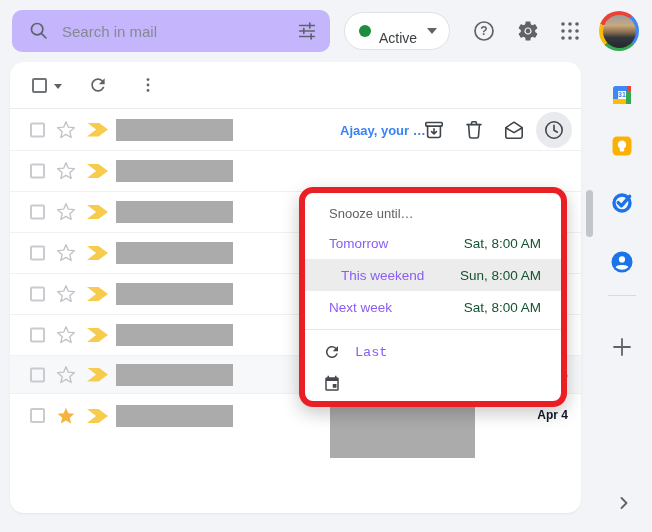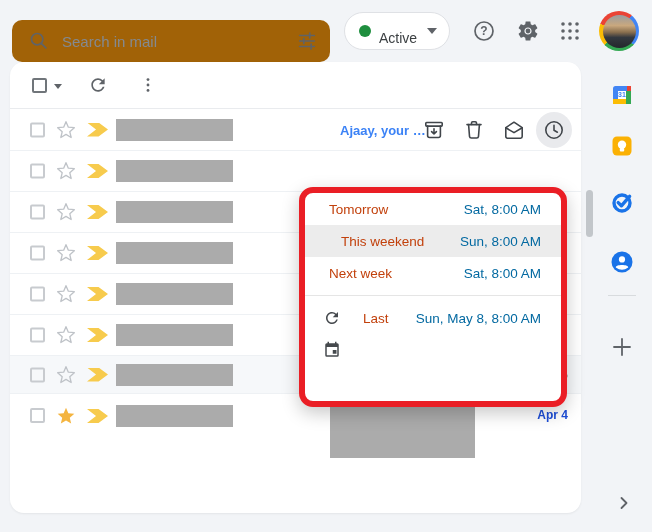--- a/index.html
+++ b/index.html
@@ -1,22 +1,22 @@
 <!DOCTYPE html>
 <html><head>
 <meta charset="utf-8">
 <style>
   * { margin:0; padding:0; box-sizing:border-box; }
   html,body { width:652px; height:532px; }
   body { font-family:"Liberation Sans","DejaVu Sans",sans-serif; background:#f2f4f7; }
   .page { position:relative; width:652px; height:532px; overflow:hidden; background:#f2f4f7; }
 
   
-  .search-bar { position:absolute; left:12px; top:20px; width:318px; height:42px;
-    background:#a16207; border-radius:10px; display:flex; align-items:center; }
+  .search-bar { position:absolute; left:12px; top:10px; width:318px; height:42px;
+    background:#c4b5fd; border-radius:10px; display:flex; align-items:center; }
   .search-bar .mag { position:absolute; left:16px; top:10px; }
   .search-input { position:absolute; left:0; top:0; width:100%; height:100%; background:transparent;
     border:none; outline:none; padding-left:50px; padding-right:44px; font-size:15px; color:#202124;
     font-family:"Liberation Sans","DejaVu Sans",sans-serif; }
   .search-input::placeholder { color:#848a91; }
   .tune { position:absolute; right:12px; top:10px; }
 
   .active-chip { position:absolute; left:344px; top:12px; height:38px; padding:0 12px 0 14px;
     background:#fff; border:1px solid #dfe1e5; border-radius:19px; display:flex; align-items:center; gap:8px; }
   .active-dot { width:12px; height:12px; border-radius:50%; }
@@ -60,35 +60,35 @@
   .hover-subject { position:absolute; left:330px; top:50%; transform:translateY(-50%); font-size:13px;
     font-weight:700; color:#3b82f6; white-space:nowrap; }
   .act-icon { position:absolute; top:50%; transform:translateY(-50%); width:24px; height:24px; cursor:pointer; }
   .hover-circle { position:absolute; left:526px; top:3px; width:36px; height:36px; border-radius:50%; background:#e9eaed; }
   
   .tall .cbx { top:14px; transform:none; }
   .tall .star { top:12px; transform:none; }
   .tall .marker { top:15px; transform:none; }
   .tall .bar.sender { top:11px; transform:none; }
   .tall .bigblock { position:absolute; left:320px; top:10px; width:145px; height:54px; background:#ababab; }
-  .tall .row-date { top:14px; transform:none; font-weight:700; color:#1d4ed8; }
+  .tall .row-date { top:14px; transform:none; font-weight:700; color:#0f172a; }
 
   
   .snooze-frame { position:absolute; left:299px; top:187px; width:268px; height:220px; z-index:50;
     border:6px solid #ea1e25; border-radius:14px; background:#fff;
     box-shadow:0 6px 18px rgba(0,0,0,.22); }
   .menu-title { margin:12px 24px 4px; height:18px; line-height:18px; font-size:13px; color:#5f6368; }
   .menu-item { height:32px; display:flex; align-items:center; padding:0 20px 0 24px; font-size:13.5px; cursor:pointer; }
-  .menu-item .mi-label { color:#c2410c; }
-  .menu-item .mi-time { margin-left:auto; color:#0369a1; }
+  .menu-item .mi-label { color:#8b5cf6; }
+  .menu-item .mi-time { margin-left:auto; color:#14532d; }
   .menu-item.highlight { background:#ececec;padding-left:36px; }
   .menu-divider { height:1px; background:#e5e5e5; margin:6px 0; }
   .menu-item.with-icon { padding-left:18px; }
   .menu-item.with-icon .mi-icon { width:18px; height:18px; }
-  .menu-item.with-icon .mi-label { margin-left:22px; }
+  .menu-item.with-icon .mi-label { margin-left:14px;font-family:Liberation Mono, monospace; }
 
   
   .side-icon { position:absolute; left:610px; width:24px; height:24px; cursor:pointer; }
   .si-calendar { top:83px; } .si-keep { top:134px; } .si-tasks { top:190px; } .si-contacts { top:250px; }
   .side-divider { position:absolute; left:608px; top:295px; width:28px; height:1px; background:#d8dbde; }
   .si-plus { top:335px; }
   .si-chevron { position:absolute; left:614px; top:493px; width:20px; height:20px; cursor:pointer; }
 
   .scroll-thumb { position:absolute; left:586px; top:190px; width:7px; height:47px; border-radius:4px; background:#c2c6ca; }
 
@@ -285,20 +285,21 @@
           </svg>
       </span>
       <span class="marker" style="background:#f7cb4d;"></span>
       <span class="bar sender"></span>
       <span class="bigblock"></span>
       <span class="row-date">Apr 4</span>
     </div>
   </div>
 
   <div class="snooze-frame">
+    <div class="menu-title">Snooze until…</div>
 
     <div class="menu-item">
       <span class="mi-label">Tomorrow</span>
       <span class="mi-time">Sat, 8:00 AM</span>
     </div>
     <div class="menu-item highlight">
       <span class="mi-label">This weekend</span>
       <span class="mi-time">Sun, 8:00 AM</span>
     </div>
     <div class="menu-item">
@@ -308,21 +309,20 @@
 
     <div class="menu-divider"></div>
 
     <div class="menu-item with-icon">
       <span class="mi-icon">
         <svg width="18" height="18" viewBox="0 0 24 24" fill="#45494d">
             <path d="M17.65 6.35A7.95 7.95 0 0 0 12 4c-4.42 0-7.99 3.58-7.99 8s3.57 8 7.99 8c3.73 0 6.84-2.55 7.73-6h-2.08c-.82 2.33-3.04 4-5.65 4-3.31 0-6-2.69-6-6s2.69-6 6-6c1.66 0 3.14.69 4.22 1.78L13 11h7V4l-2.35 2.35z"></path>
           </svg>
       </span>
       <span class="mi-label">Last</span>
-      <span class="mi-time">Sun, May 8, 8:00 AM</span>
     </div>
     <div class="menu-item with-icon">
       <span class="mi-icon">
         <svg width="18" height="18" viewBox="0 0 24 24" fill="#45494d">
             <path d="M16 1v2H8V1H6v2H5a2 2 0 0 0-2 2v14a2 2 0 0 0 2 2h14a2 2 0 0 0 2-2V5a2 2 0 0 0-2-2h-1V1h-2zm3 18H5V8h14v11zm-6-7h5v5h-5v-5z" transform="translate(0 0)"></path>
           </svg>
       </span>
     </div>
   </div>
 

